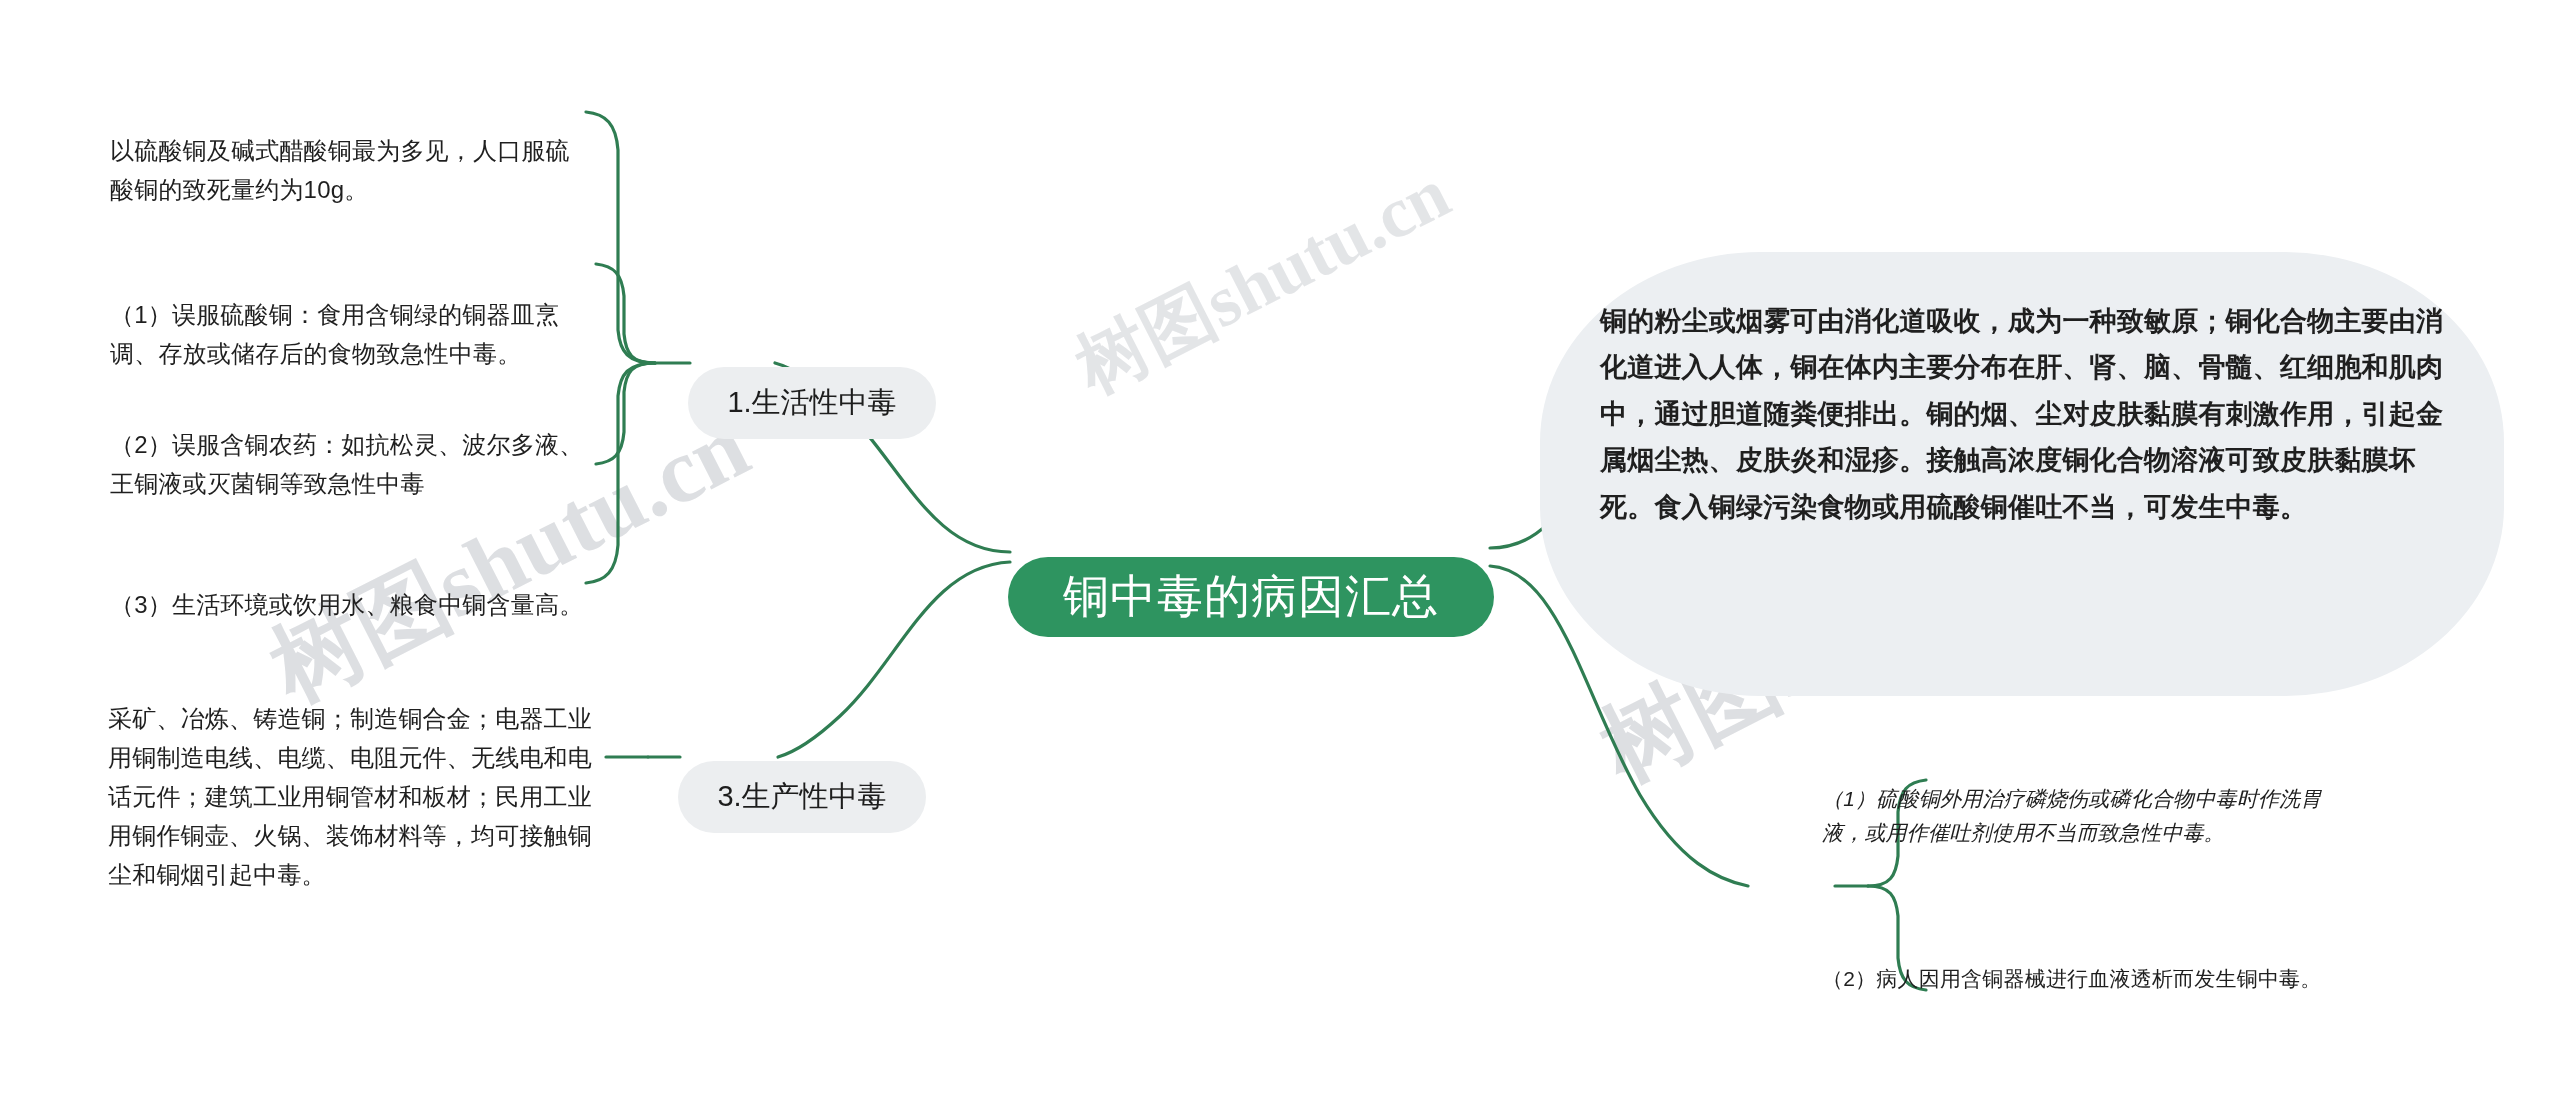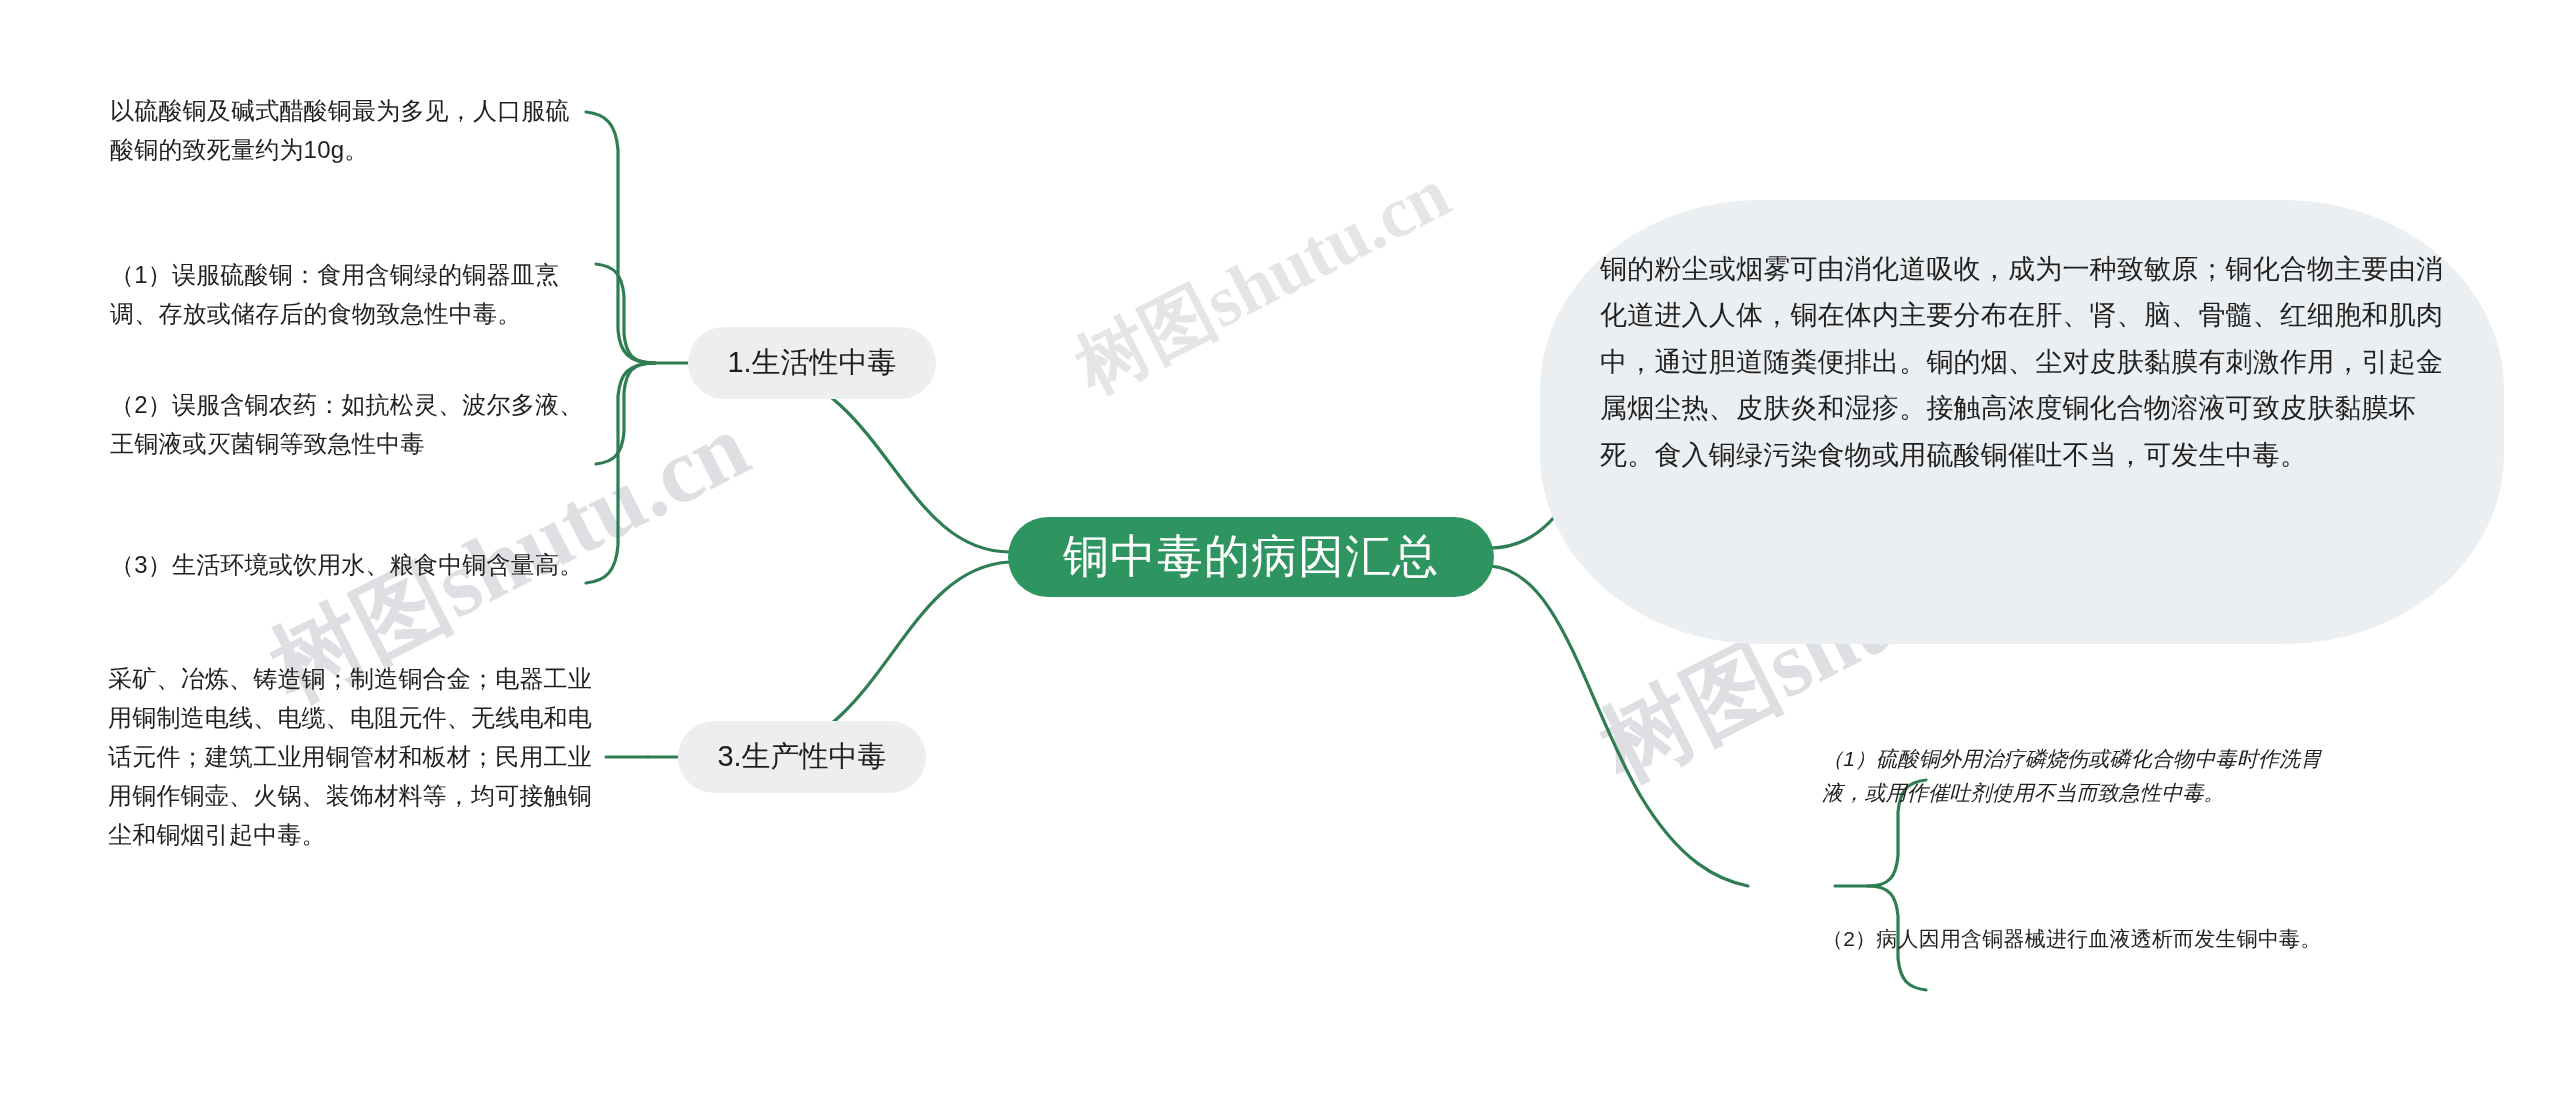--- a/index.html
+++ b/index.html
@@ -42,21 +42,21 @@
   
   #links {
     position: absolute;
     left: 0; top: 0;
     width: 2560px; height: 1095px;
     pointer-events: none;
   }
   #links path { fill: none; stroke: #2f7d52; stroke-width: 3.2; stroke-linecap: round; }
 
   
-  .node { position: absolute; box-sizing: border-box; }
+  .node { position: absolute; box-sizing: border-box; margin-top: 40px; }
 
   .root {
     background: #2e9460;
     color: #ffffff;
     border-radius: 999px;
     display: flex;
     align-items: center;
     justify-content: center;
     font-size: 46px;
     letter-spacing: 1px;
@@ -149,21 +149,21 @@
   </div>
 
   <div class="node" style="left:110px; top:546px; width:500px;">
     <div class="leaf-text">（3）生活环境或饮用水、粮食中铜含量高。</div>
   </div>
 
   <div class="node" style="left:108px; top:660px; width:490px;">
     <div class="leaf-text">采矿、冶炼、铸造铜；制造铜合金；电器工业用铜制造电线、电缆、电阻元件、无线电和电话元件；建筑工业用铜管材和板材；民用工业用铜作铜壶、火锅、装饰材料等，均可接触铜尘和铜烟引起中毒。</div>
   </div>
 
-  <div class="node panel" style="left:1540px; top:200px; width:964px; height:444px;">
+  <div class="node panel" style="left:1540px; top:212px; width:964px; height:444px;font-weight:bold;">
     <div class="leaf-text">铜的粉尘或烟雾可由消化道吸收，成为一种致敏原；铜化合物主要由消化道进入人体，铜在体内主要分布在肝、肾、脑、骨髓、红细胞和肌肉中，通过胆道随粪便排出。铜的烟、尘对皮肤黏膜有刺激作用，引起金属烟尘热、皮肤炎和湿疹。接触高浓度铜化合物溶液可致皮肤黏膜坏死。食入铜绿污染食物或用硫酸铜催吐不当，可发生中毒。</div>
   </div>
 
   <div class="node" style="left:1822px; top:742px; width:540px;font-style:italic;">
     <div class="leaf-text leaf-small">（1）硫酸铜外用治疗磷烧伤或磷化合物中毒时作洗胃液，或用作催吐剂使用不当而致急性中毒。</div>
   </div>
 
   <div class="node" style="left:1822px; top:922px; width:540px;">
     <div class="leaf-text leaf-small">（2）病人因用含铜器械进行血液透析而发生铜中毒。</div>
   </div>

